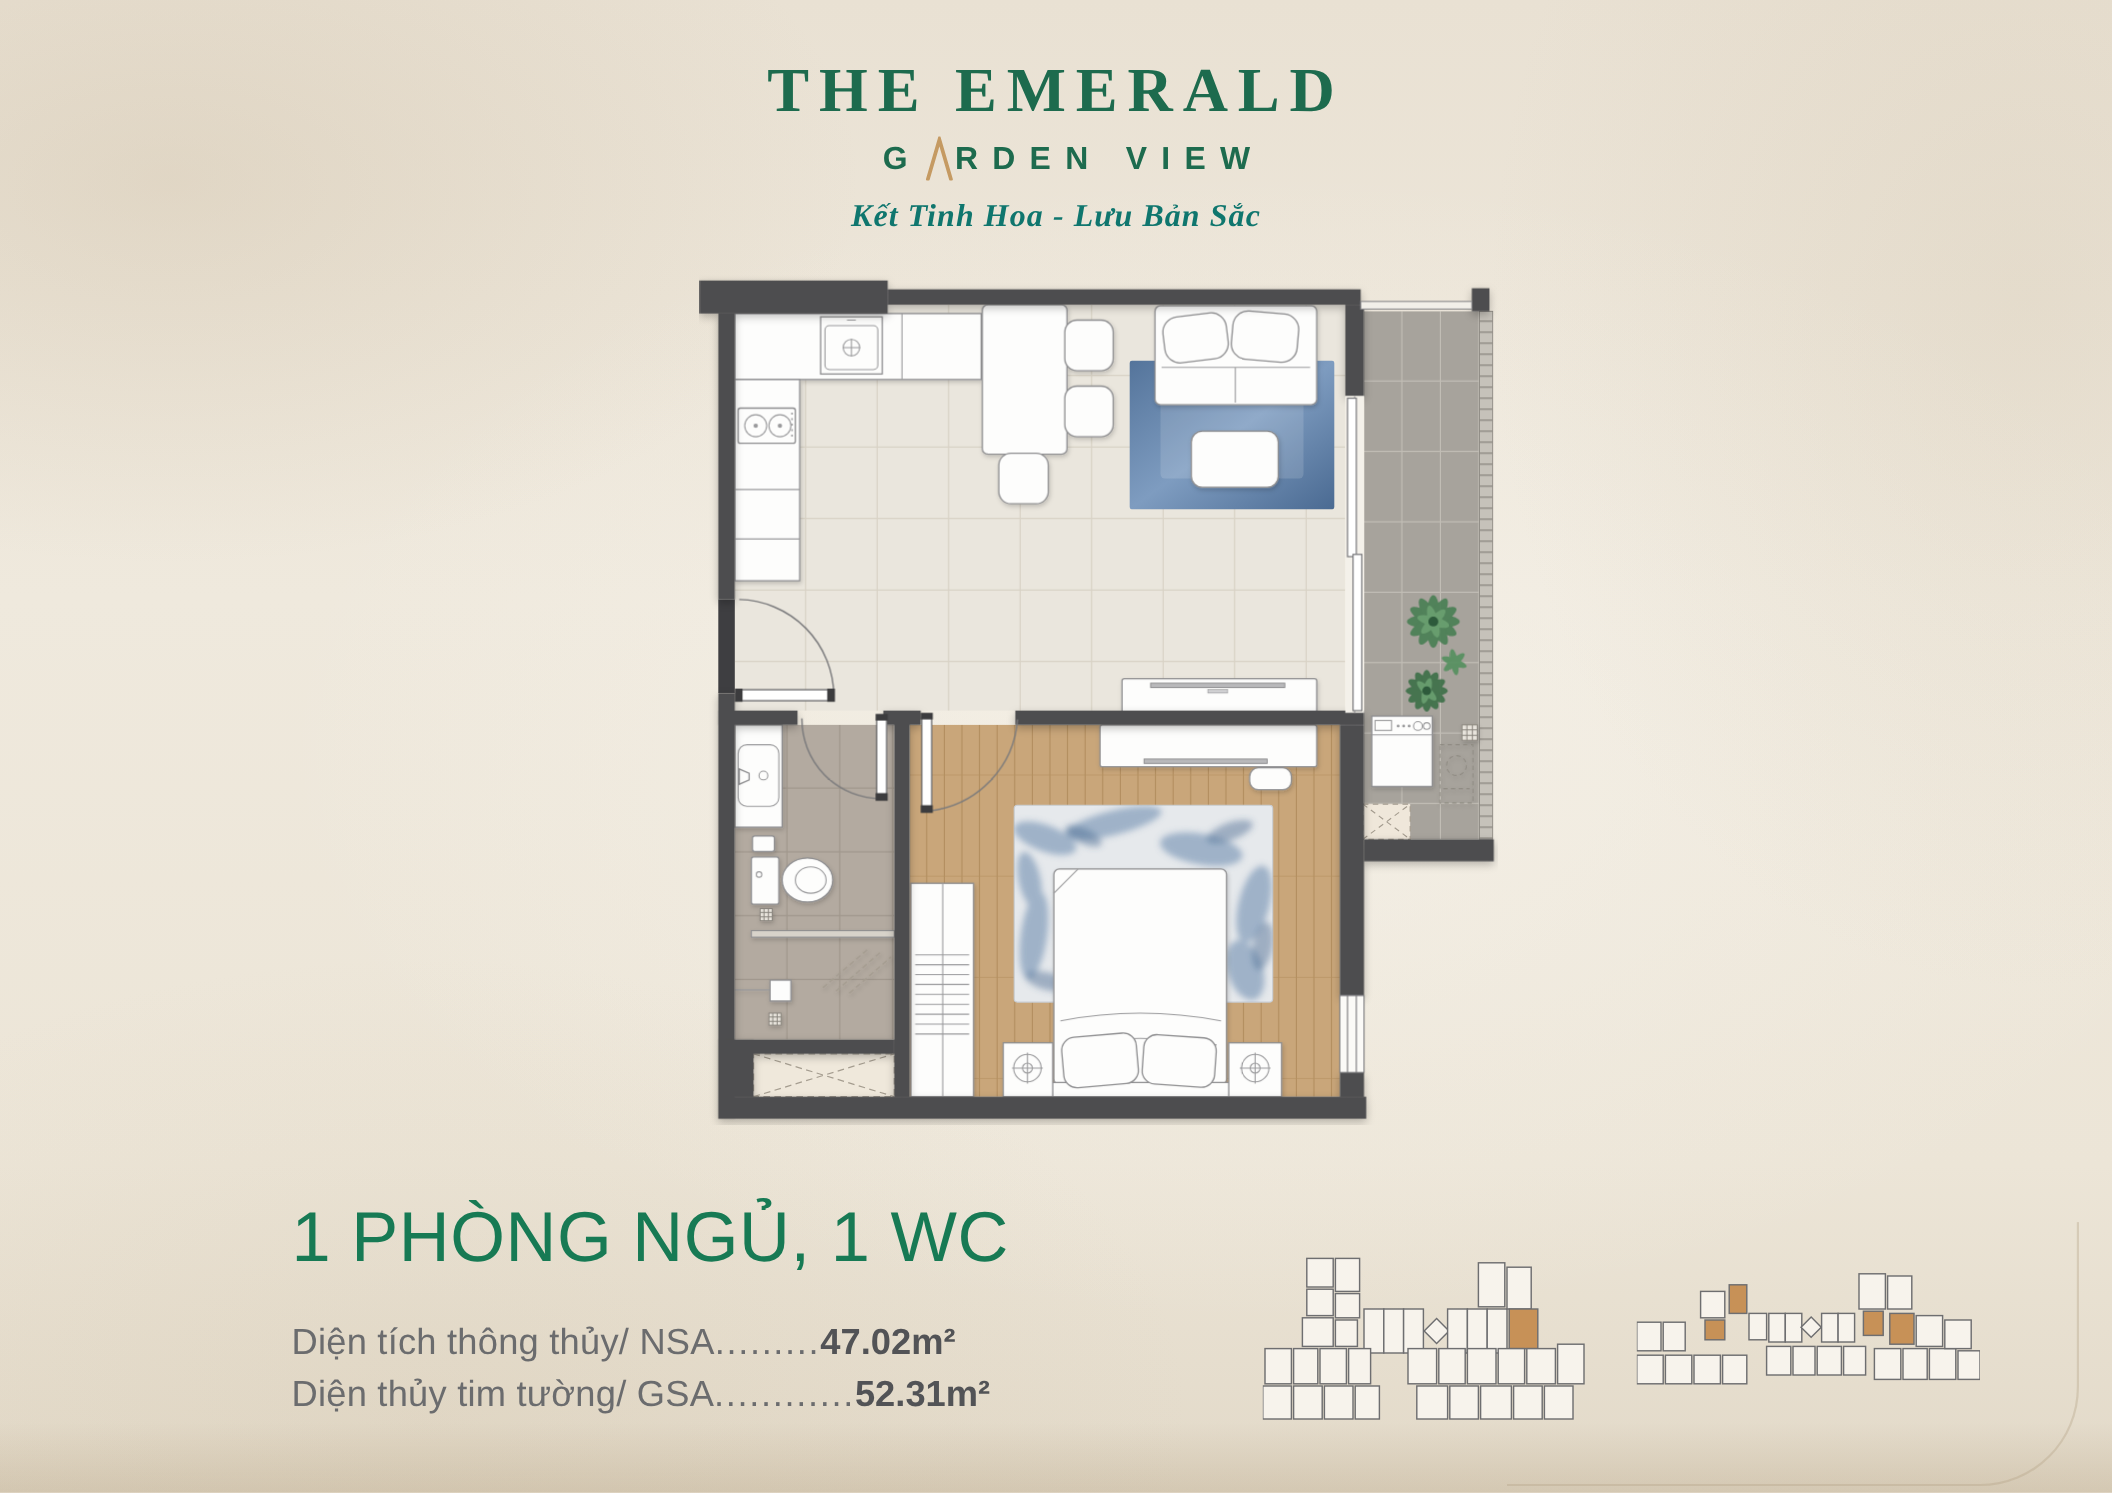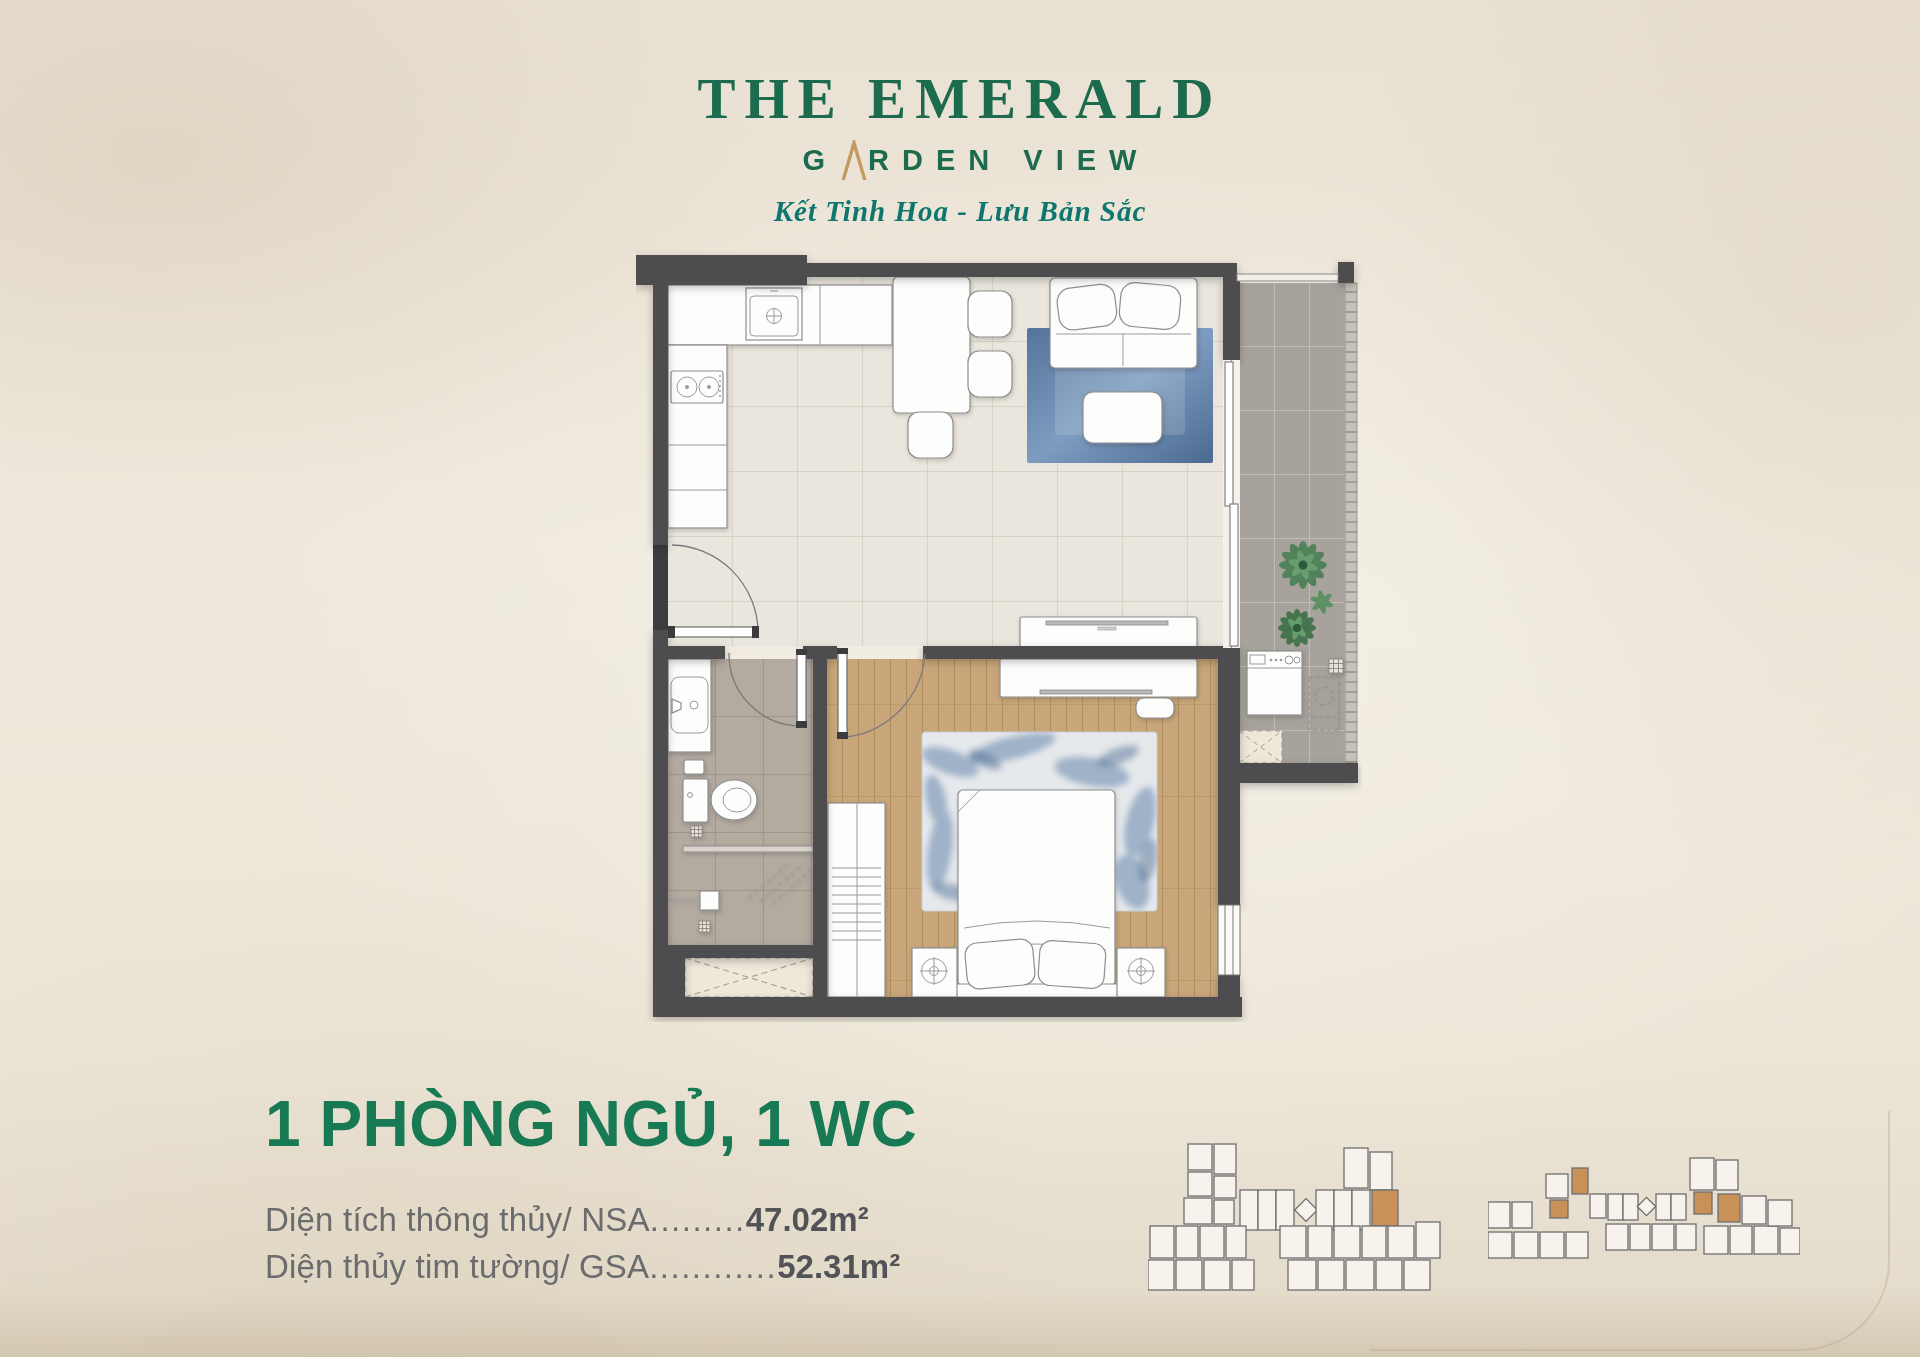--- a/index.html
+++ b/index.html
@@ -24,37 +24,37 @@
       radial-gradient(1200px 700px at 60% 50%, rgba(248,245,238,.55), rgba(248,245,238,0) 75%),
       linear-gradient(180deg, #e9e1d3 0%, #efe9dd 40%, #ece5d7 78%, #e2d9c8 100%);
   }
   .bottom-band{position:absolute;left:0;right:0;bottom:0;height:64px;
     background:linear-gradient(180deg, rgba(196,180,152,0), rgba(186,168,138,.35));pointer-events:none;}
   .corner-line{position:absolute;right:30px;bottom:6px;width:520px;height:240px;
     border-right:2px solid rgba(180,163,134,.45);border-bottom:2px solid rgba(180,163,134,.45);
     border-bottom-right-radius:90px;opacity:.8;pointer-events:none;}
 
   
-  .brand{position:absolute;left:0;right:0;top:70px;text-align:center;}
+  .brand{position:absolute;left:0;right:0;top:54px;text-align:center;}
   .brand-name{
     font-family:"Liberation Serif", serif;font-weight:700;font-size:57px;line-height:1;
     letter-spacing:9px;color:var(--brand-green);
   }
   .brand-sub{margin-top:11px;font-size:29px;font-weight:600;letter-spacing:13px;
     color:var(--brand-green);line-height:1;padding-left:32px;}
   .brand-sub .a-tri{display:inline-block;vertical-align:-8px;margin:0 1px 0 3px;position:relative;top:2px;}
   .brand-tagline{
     margin-top:12px;font-family:Liberation Serif, serif;font-style:italic;font-weight:600;
     font-size:29px;color:#0f766e;letter-spacing:1px;
   }
 
   
   .info{position:absolute;left:265px;top:1092px;}
   .info h1{
-    font-size:64px;font-weight:bold;color:var(--title-green);letter-spacing:0.5px;line-height:1;text-align:center;
+    font-size:64px;font-weight:normal;color:var(--title-green);letter-spacing:0.5px;line-height:1;text-align:center;
   }
   .area-rows{margin-top:40px;font-size:33px;color:var(--text-gray);line-height:47px;}
   .area-row .lbl{letter-spacing:.2px;}
   .area-row .dots{letter-spacing:1.5px;}
   .area-row .val{font-weight:bold;color:var(--value-gray);}
 
   
   #floorplan{position:absolute;left:636px;top:250px;width:726px;height:772px;}
   #keyplan-left{position:absolute;left:1148px;top:1142px;width:300px;height:152px;}
   #keyplan-right{position:absolute;left:1488px;top:1154px;width:312px;height:116px;}

